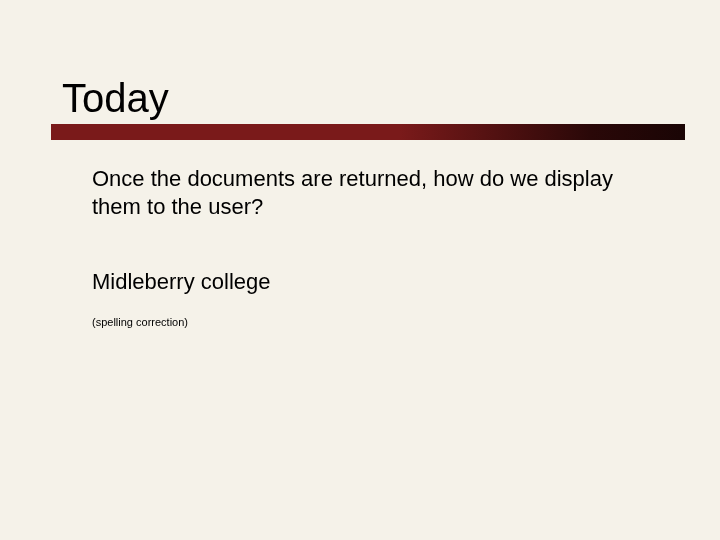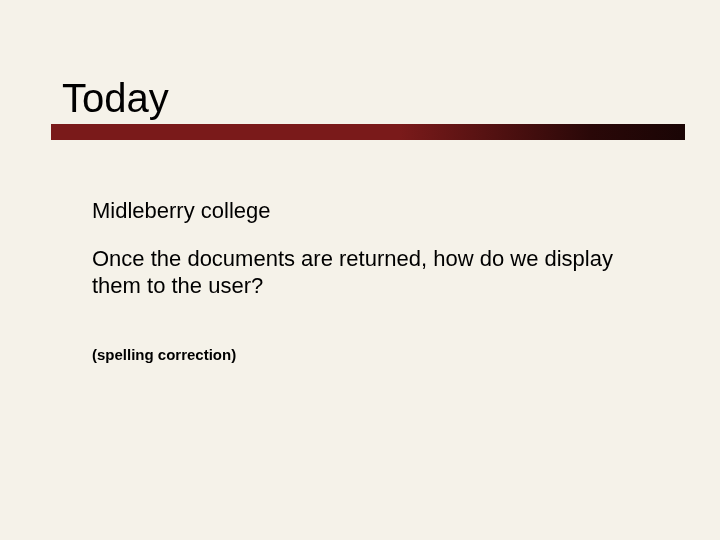--- a/index.html
+++ b/index.html
@@ -41,28 +41,28 @@
       font-size: 22px;
       line-height: 1.25;
       margin-bottom: 30px;
       font-weight: 400;
     }
     .para-tight {
       margin-bottom: 4px;
       margin-top: 32px;
     }
     .small {
-      font-size: 15px;
-      font-weight: 700;
+      font-size: 11px;
+      font-weight: 400;
     }
   </style>
 </head>
 <body>
 
 <div class="slide">
   <h1 class="title">Today</h1>
   <div class="divider"></div>
   <div class="content">
+    <p class="para">Once the documents are returned, how do we display them to the user?</p>
     <p class="para para-tight">Midleberry college</p>
-    <p class="para">Once the documents are returned, how do we display them to the user?</p>
     <p class="small">(spelling correction)</p>
   </div>
 </div>
 
 </body></html>

